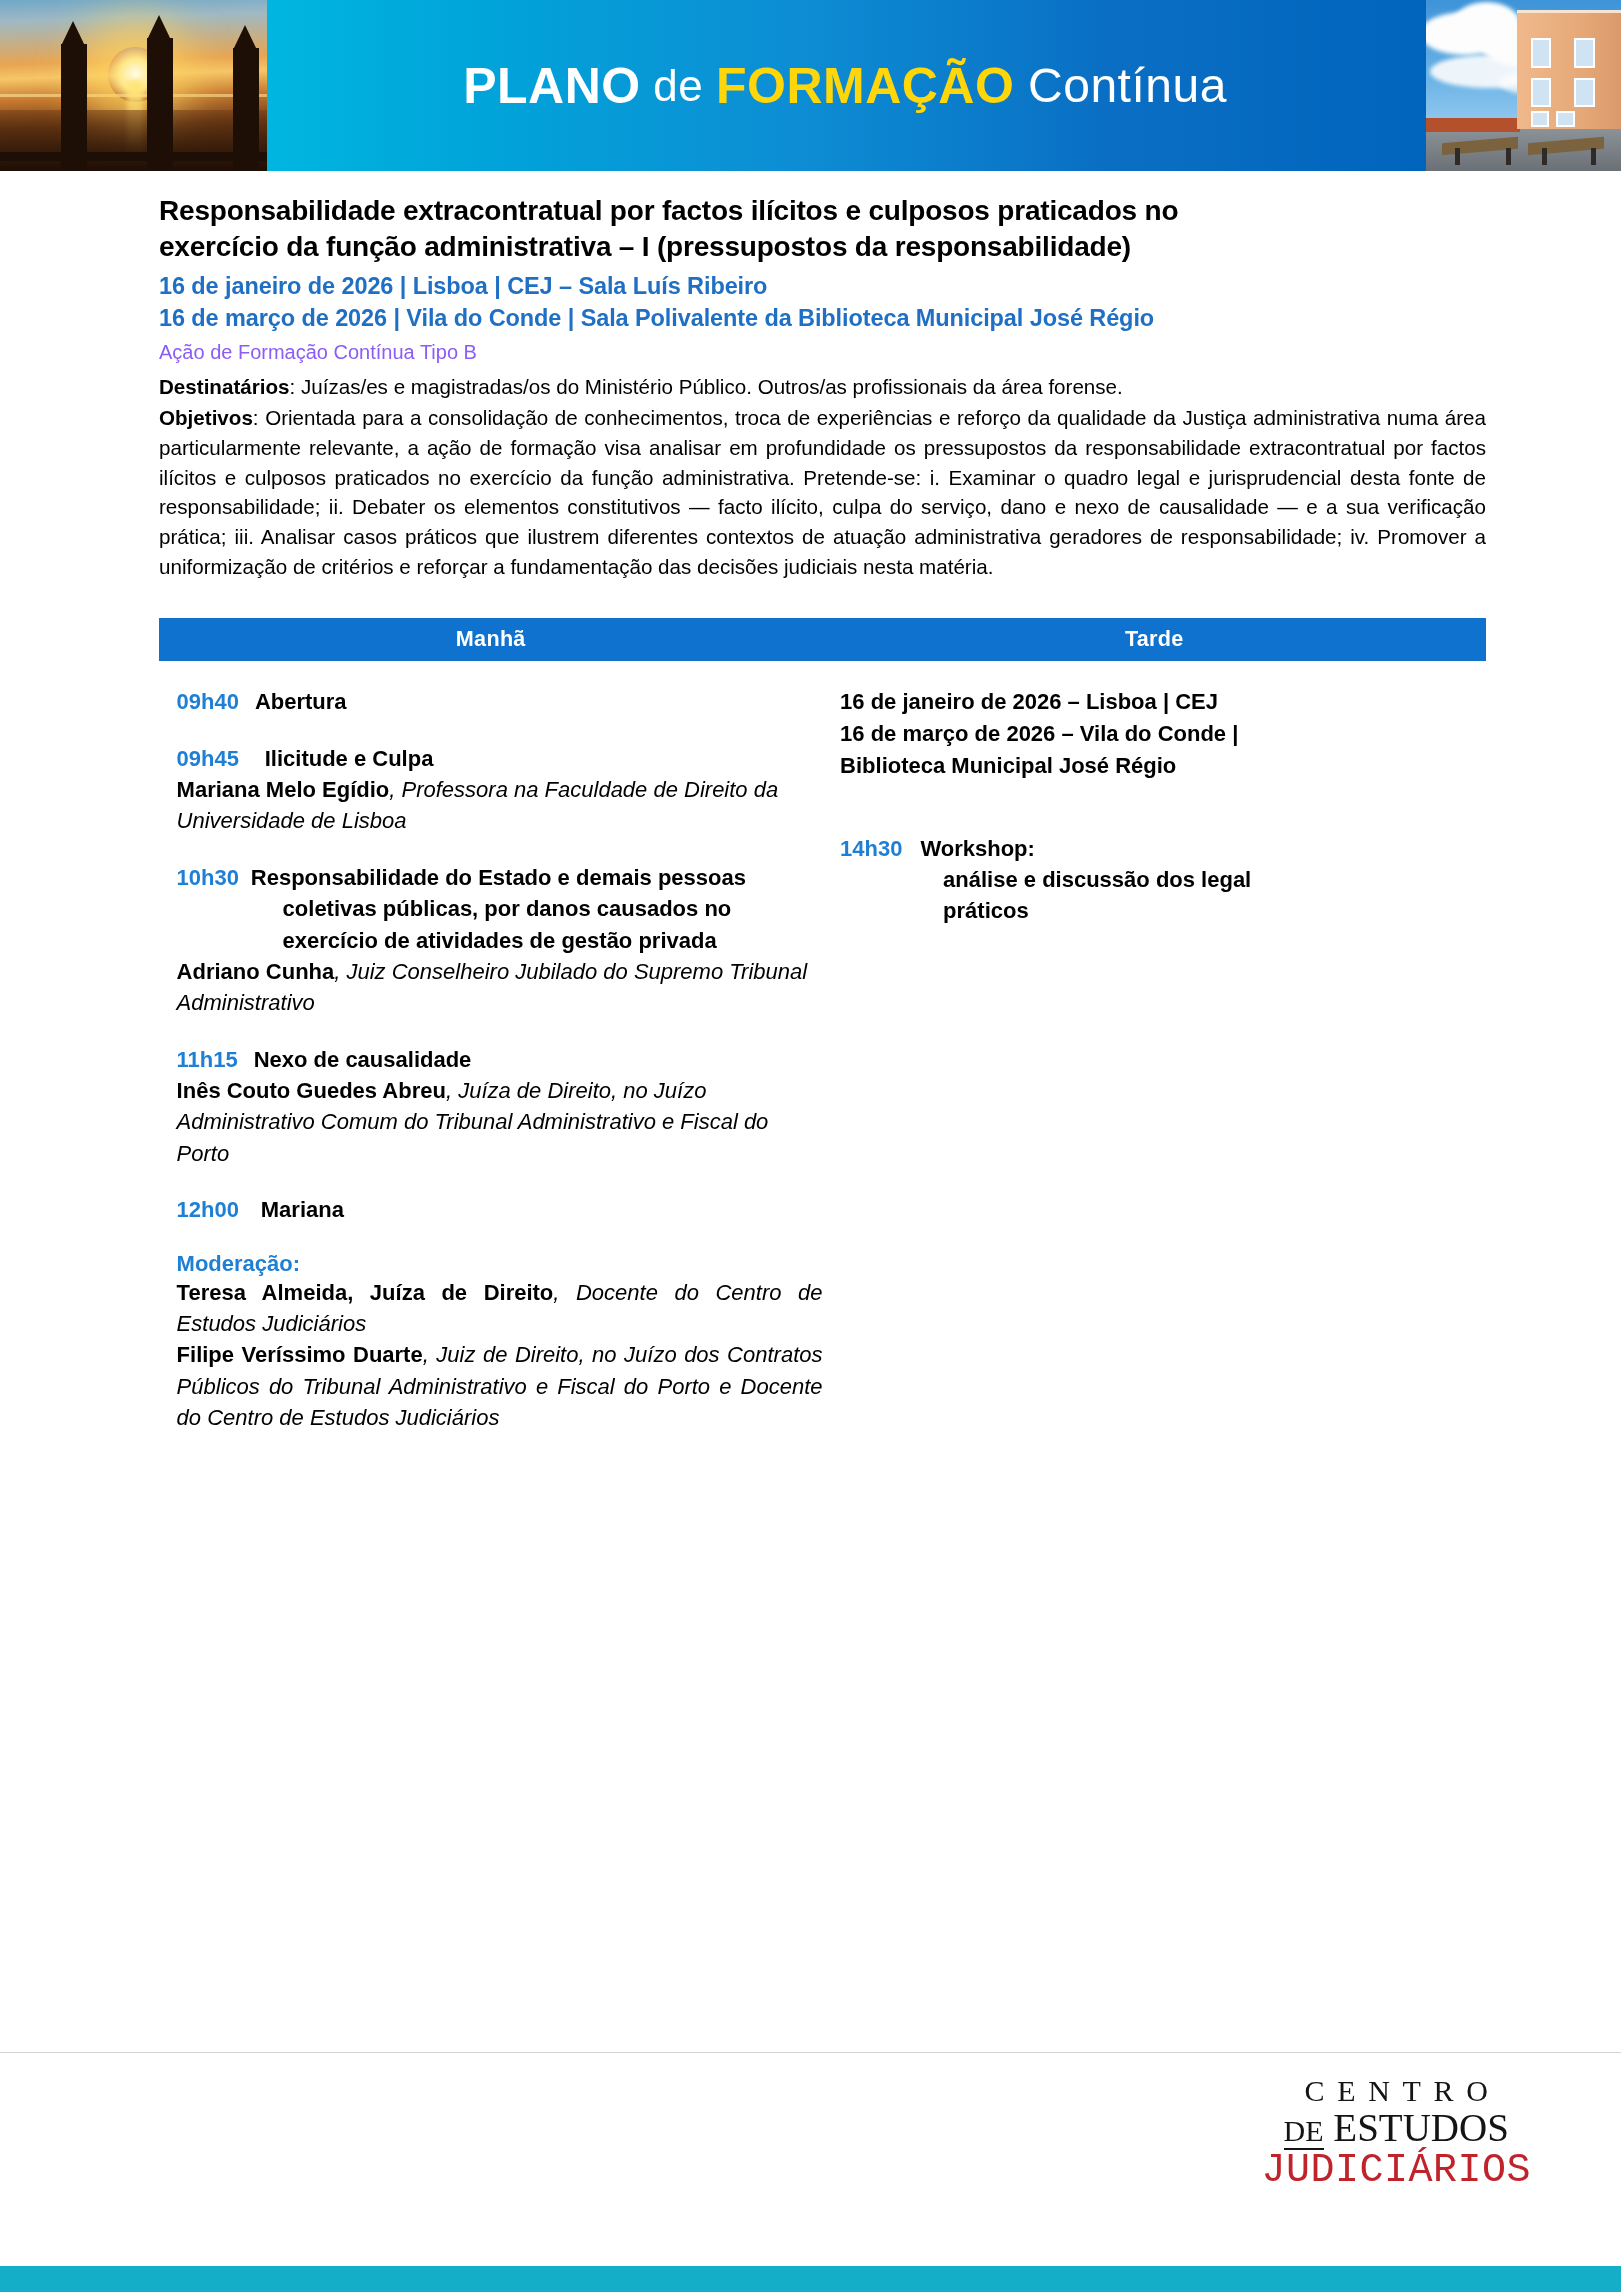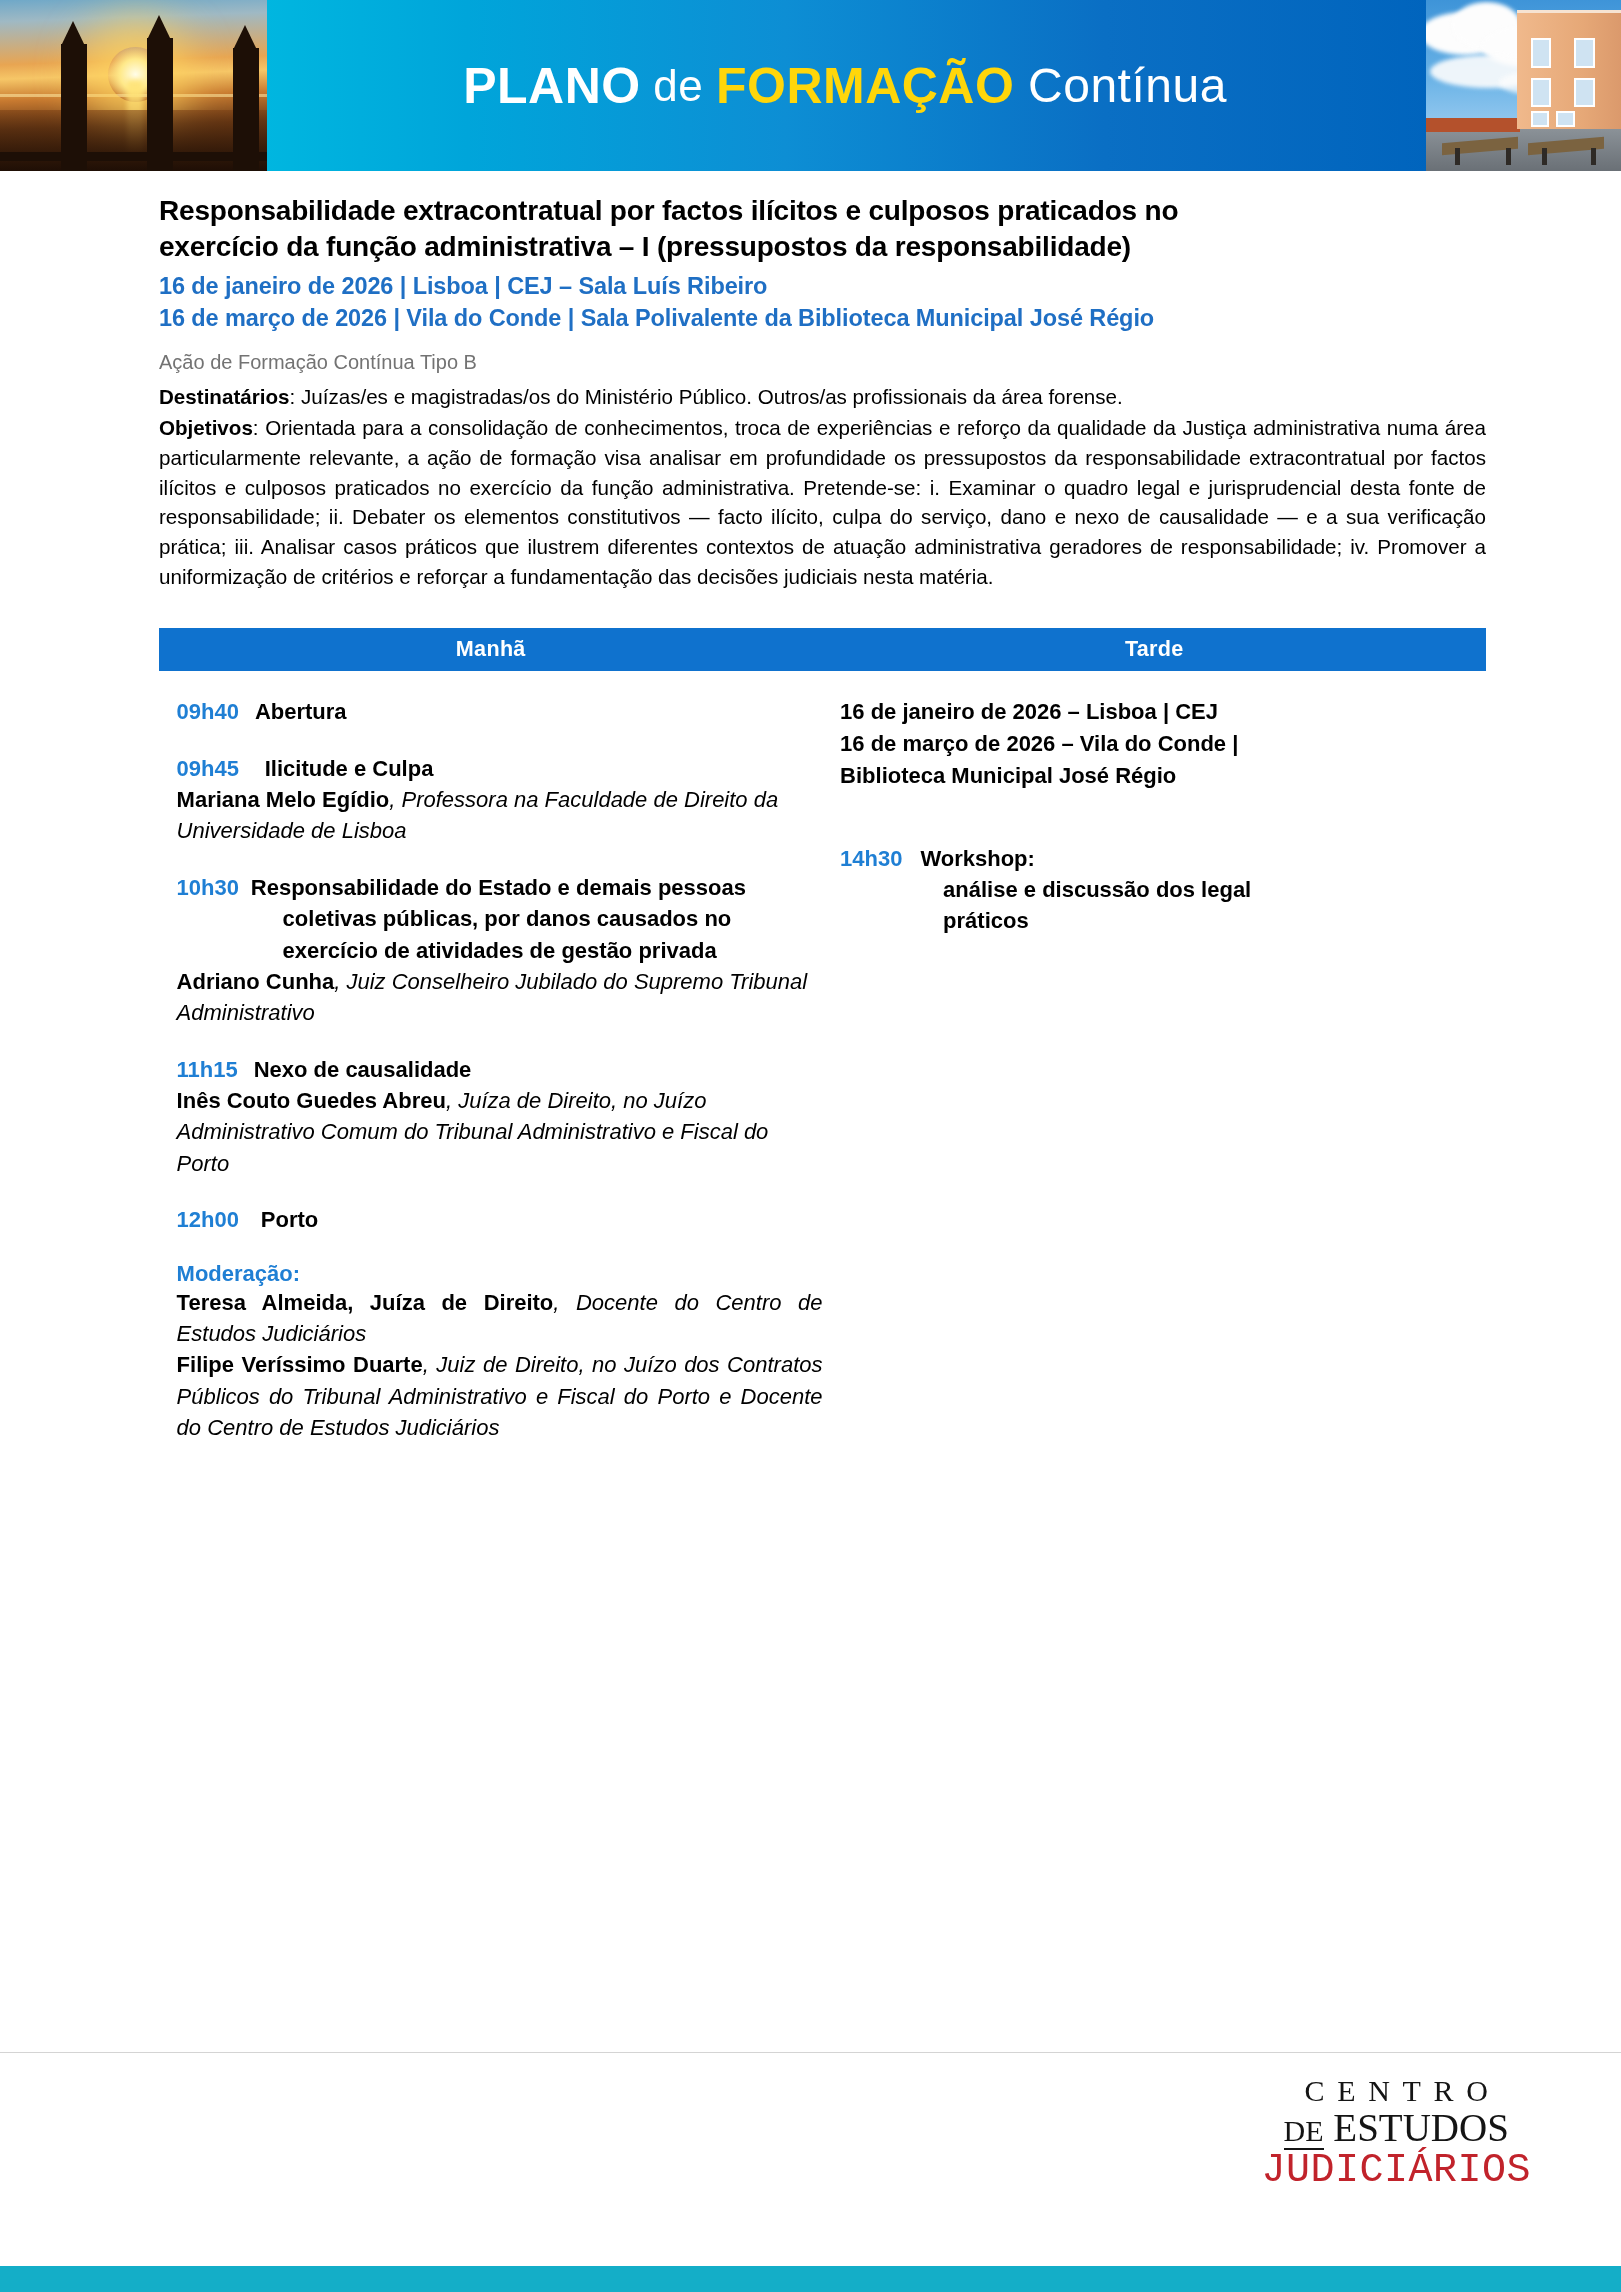--- a/index.html
+++ b/index.html
@@ -93,21 +93,21 @@
   .pad{padding:0 147px 0 147px;}
 
   .doc-title{
     font-size:28px;font-weight:bold;color:#000;line-height:1.30;
     letter-spacing:-0.2px;margin:21.6px 0 0 0;
   }
   .doc-date{
     font-size:23.5px;font-weight:bold;color:#1f6fc4;line-height:1.33;letter-spacing:-0.1px;
   }
   .doc-date.first{margin-top:5.9px;}
-  .doc-type{font-size:20px;color:#737373;margin-top:15px;line-height:1.35;}
+  .doc-type{font-size:20px;color:#8b5cf6;margin-top:5px;line-height:1.35;}
 
   .para{
     font-size:20.6px;color:#000;line-height:1.44;text-align:justify;margin-top:5.9px;
   }
   .para b{font-weight:bold;}
   .para.obj{margin-top:2px;}
 
   
   .sched{display:flex;margin-top:37px;}
   .col{width:702px;}
@@ -254,21 +254,21 @@
               <span class="tt" style="margin-left:9.8px">Nexo de causalidade</span>
             </div>
             <div class="line">
               <span class="nm">Inês Couto Guedes Abreu</span><span class="ro">, Juíza de Direito, no Juízo Administrativo Comum do Tribunal Administrativo e Fiscal do Porto</span>
             </div>
           </div>
 
           <div class="entry">
             <div class="line">
               <span class="tm">12h00</span>
-              <span class="tt" style="margin-left:15.7px">Porto</span>
+              <span class="tt" style="margin-left:15.7px">Mariana</span>
             </div>
           </div>
 
           <div class="entry">
             <div class="modhead">Moderação:</div>
             <div class="line just">
               <span class="nm">Teresa Almeida, Juíza de Direito</span><span class="ro">, Docente do Centro de Estudos Judiciários</span>
             </div>
             <div class="line just">
               <span class="nm">Filipe Veríssimo Duarte</span><span class="ro">, Juiz de Direito, no Juízo dos Contratos Públicos do Tribunal Administrativo e Fiscal do Porto e Docente do Centro de Estudos Judiciários</span>

